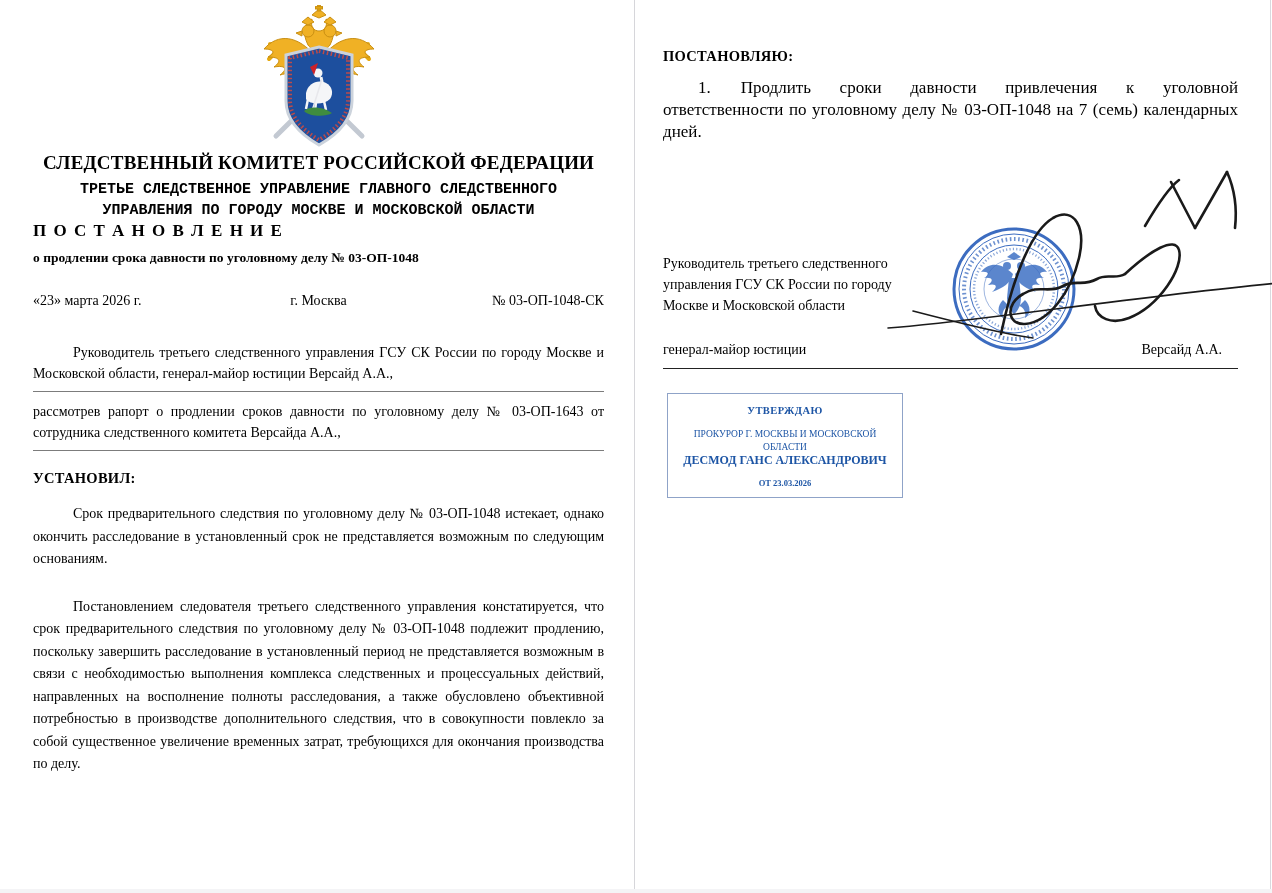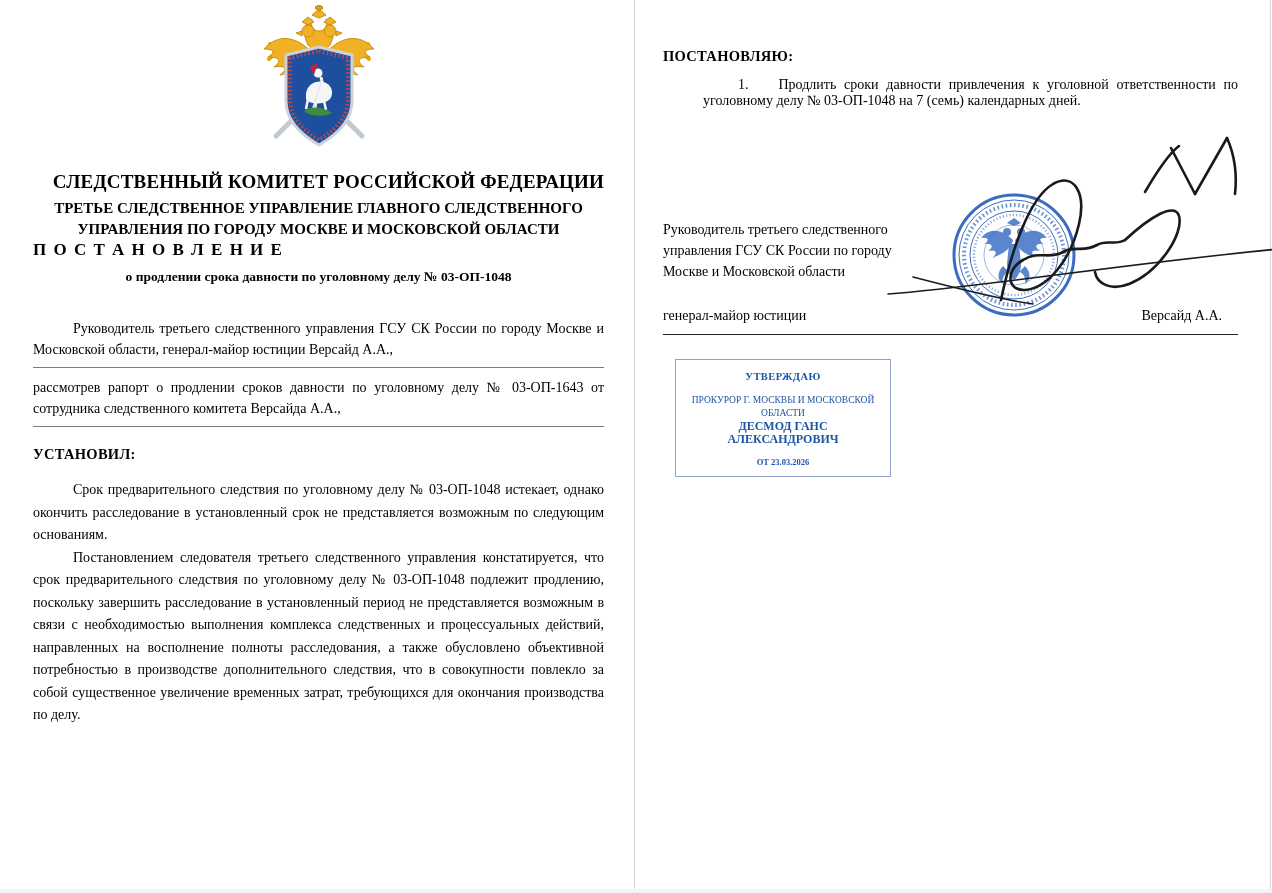--- a/index.html
+++ b/index.html
@@ -28,41 +28,41 @@
   }
   .page-right {
     width: 636px;
     border-right: 1px solid #d9d9de;
     padding: 0 32px 0 28px;
   }
 
   
   .emblem-wrap { text-align: center; padding-top: 5px; height: 150px; }
   .org-name {
-    text-align: right;
+    text-align: center;
     font-weight: bold;
     font-size: 19px;
-    margin-top: 21px;
+    margin-top: 2px;
     letter-spacing: .2px;
   }
   .org-sub {
     text-align: center;
     font-weight: bold;
     font-size: 15px;
     line-height: 21px;
     margin-top: 5px;
+    font-family: Liberation Mono, monospace;
   }
   .doc-title {
     text-align: left;
     font-weight: bold;
     font-size: 17px;
     letter-spacing: 1.5px;
   }
   .doc-subtitle {
-    text-align: center;
     font-weight: bold;
     font-size: 13.5px;
     margin-top: 9px;
   }
   .meta-row {
     display: flex;
     margin-top: 27px;
     font-size: 14px;
   }
   .meta-row .cell { width: 33.33%; }
@@ -85,32 +85,32 @@
     font-size: 14.5px;
     letter-spacing: .3px;
   }
   .left-heading { margin-top: 19px; }
 
   .body-para {
     font-size: 14px;
     line-height: 22.5px;
     text-align: justify;
     text-indent: 40px;
+    margin-top: 25px;
   }
   .body-para.p1 { margin-top: 16px; }
 
   
   .right-heading { margin-top: 48px; }
   .list-item {
-    font-size: 14px;
-    line-height: 16px;
+    font-size: 17px;
+    line-height: 22px;
     text-align: justify;
     text-indent: 35px;
     margin-top: 12px;
-    margin-left: 40px;
   }
   .list-item .num-tab { display: inline-block; width: 30px; }
 
   .sig-block {
     position: relative;
     height: 160px;
     margin-top: 55px;
   }
   .signer-title {
     position: absolute;
@@ -138,22 +138,22 @@
     pointer-events: none;
   }
   .sig-rule {
     border: none;
     border-top: 1.5px solid #222;
     margin-top: 10px;
   }
 
   .stamp-box {
     margin-top: 24px;
-    margin-left: 12px;
-    width: 216px;
+    margin-left: 4px;
+    width: 236px;
     min-height: 93px;
     border: 1px solid #8fa3c8;
     text-align: center;
     padding: 11px 8px 9px 8px;
   }
   .stamp-line1 { font-weight: bold; font-size: 10.5px; letter-spacing: .4px; }
   .stamp-line2 { font-weight: normal; font-size: 9.5px; line-height: 13px; margin-top: 12px; }
   .stamp-line3 { font-weight: bold; font-size: 12px; line-height: 13px; }
   .stamp-line4 { font-weight: bold; font-size: 8.5px; margin-top: 11px; }
 </style>
@@ -207,20 +207,25 @@
         </g>
       </svg>
     </div>
 
     <div class="org-name">СЛЕДСТВЕННЫЙ КОМИТЕТ РОССИЙСКОЙ ФЕДЕРАЦИИ</div>
     <div class="org-sub">ТРЕТЬЕ СЛЕДСТВЕННОЕ УПРАВЛЕНИЕ ГЛАВНОГО СЛЕДСТВЕННОГО УПРАВЛЕНИЯ ПО ГОРОДУ МОСКВЕ И МОСКОВСКОЙ ОБЛАСТИ</div>
 
     <div class="doc-title">П О С Т А Н О В Л Е Н И Е</div>
     <div class="doc-subtitle">о продлении срока давности по уголовному делу №  03-ОП-1048</div>
 
+    <div class="meta-row">
+      <span class="cell meta-date">«23» марта 2026 г.</span>
+      <span class="cell meta-city">г. Москва</span>
+      <span class="cell meta-number">№ 03-ОП-1048-СК</span>
+    </div>
 
     <p class="intro-para first">Руководитель третьего следственного управления ГСУ СК России по городу Москве и Московской области, генерал-майор юстиции Версайд А.А.,</p>
     <p class="intro-para second">рассмотрев рапорт о продлении сроков давности по уголовному делу № 03-ОП-1643 от сотрудника следственного комитета Версайда А.А.,</p>
 
     <div class="section-heading left-heading">УСТАНОВИЛ:</div>
 
     <p class="body-para p1">Срок предварительного следствия по уголовному делу № 03-ОП-1048 истекает, однако окончить расследование в установленный срок не представляется возможным по следующим основаниям.</p>
     <p class="body-para">Постановлением следователя третьего следственного управления констатируется, что срок предварительного следствия по уголовному делу № 03-ОП-1048 подлежит продлению, поскольку завершить расследование в установленный период не представляется возможным в связи с необходимостью выполнения комплекса следственных и процессуальных действий, направленных на восполнение полноты расследования, а также обусловлено объективной потребностью в производстве дополнительного следствия, что в совокупности повлекло за собой существенное увеличение временных затрат, требующихся для окончания производства по делу.</p>
   </div>
 

